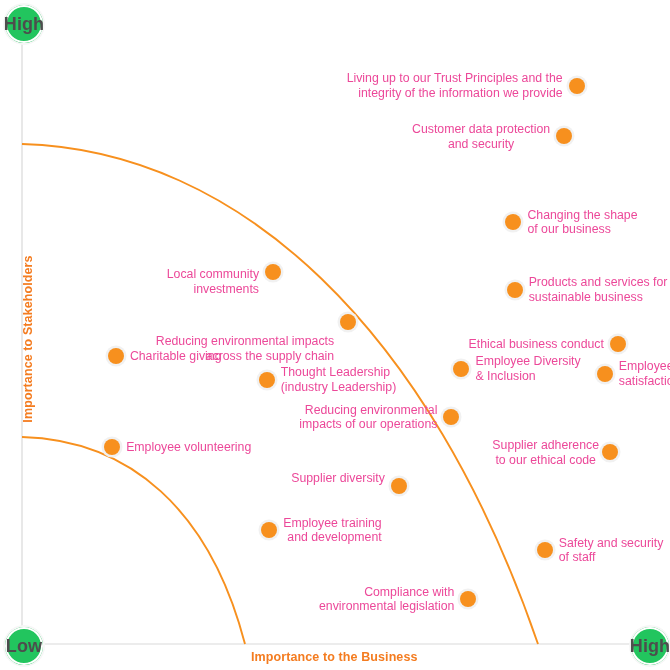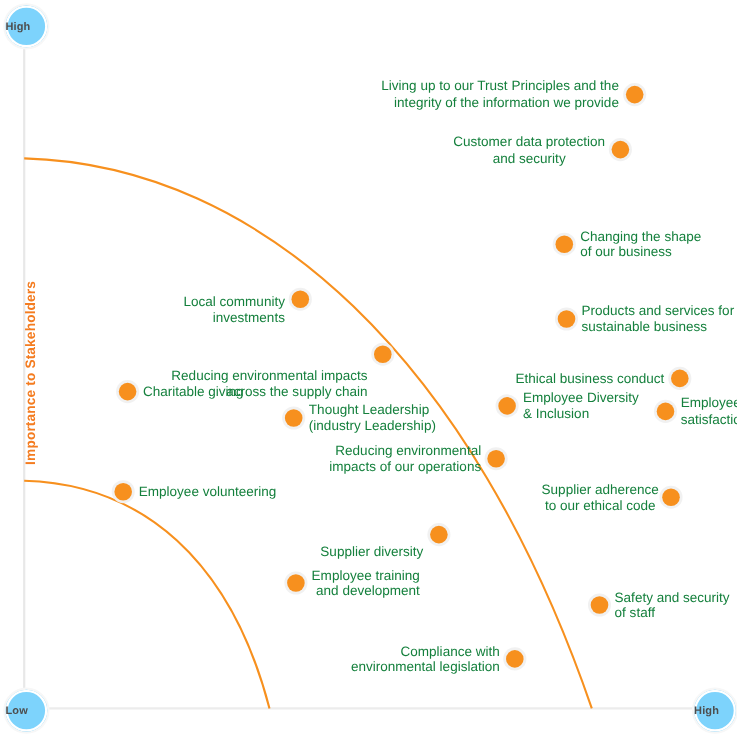--- a/index.html
+++ b/index.html
@@ -34,26 +34,27 @@
     width: 627px;
     height: 2px;
     background: #ececec;
   }
 
   .endcap {
     position: absolute;
     width: 38px;
     height: 38px;
     border-radius: 50%;
-    background: #7dd3fc;
+    background: #22c55e;
     border: 2px solid #f7f7f7;
     box-shadow: 0 0 0 2px #ffffff inset;
     display: flex;
     align-items: center;
-    font-size: 10px;
+    justify-content: center;
+    font-size: 18px;
     font-weight: bold;
     color: #4d4d4d;
     letter-spacing: .1px;
   }
   .endcap.y-high { left: 3px;  top: 3px; }
   .endcap.y-low  { left: 3px;  top: 625px; }
   .endcap.x-high { left: 629px; top: 625px; }
 
   .axis-title {
     position: absolute;
@@ -94,21 +95,21 @@
     margin-top: -8px;
     border-radius: 50%;
     background: #F7901E;
     box-shadow: 0 0 0 2.5px rgba(240,240,240,0.95);
   }
 
   .lbl {
     position: absolute;
     font-size: 12.3px;
     line-height: 14.6px;
-    color: #15803d;
+    color: #ec4899;
     white-space: pre;
   }
   .lbl.right { text-align: left; }
   .lbl.left  { text-align: right; }
 </style>
 </head>
 <body>
 
 <div id="matrix">
 
@@ -123,20 +124,21 @@
   <div class="endcap y-high">
     <span>High</span>
   </div>
   <div class="endcap y-low">
     <span>Low</span>
   </div>
   <div class="endcap x-high">
     <span>High</span>
   </div>
 
+  <div class="axis-title x">Importance to the Business</div>
   <div class="axis-title y">Importance to Stakeholders</div>
 
   <div id="points-layer">
       <div class="pt" style="left: 576.636px; top: 85.904px;"></div>
       <div class="lbl left" style="right: 107.364px; top: 71.404px; text-align: right;">Living up to our Trust Principles and the
 integrity of the information we provide</div>
       <div class="pt" style="left: 564.116px; top: 136.416px;"></div>
       <div class="lbl left" style="right: 119.884px; top: 121.916px; text-align: center;">Customer data protection
 and security</div>
       <div class="pt" style="left: 513.41px; top: 222.04px;"></div>
@@ -166,21 +168,21 @@
 (industry Leadership)</div>
       <div class="pt" style="left: 451.436px; top: 417.312px;"></div>
       <div class="lbl left" style="right: 232.564px; top: 402.812px; text-align: right;">Reducing environmental
 impacts of our operations</div>
       <div class="pt" style="left: 112.144px; top: 446.88px;"></div>
       <div class="lbl right" style="left: 126.144px; top: 439.88px;">Employee volunteering</div>
       <div class="pt" style="left: 610.44px; top: 452.424px;"></div>
       <div class="lbl left" style="right: 71px; top: 437.924px; text-align: center;">Supplier adherence
 to our ethical code</div>
       <div class="pt" style="left: 398.852px; top: 486.304px;"></div>
-      <div class="lbl left" style="right: 285.148px; top: 494px; text-align: left;">Supplier diversity</div>
+      <div class="lbl left" style="right: 285.148px; top: 471px; text-align: left;">Supplier diversity</div>
       <div class="pt" style="left: 269.27px; top: 530.04px;"></div>
       <div class="lbl right" style="left: 283.27px; top: 515.54px; text-align: right;">Employee training
 and development</div>
       <div class="pt" style="left: 544.71px; top: 550.368px;"></div>
       <div class="lbl right" style="left: 558.71px; top: 535.868px;">Safety and security
 of staff</div>
       <div class="pt" style="left: 468.338px; top: 599.032px;"></div>
       <div class="lbl left" style="right: 215.662px; top: 584.532px; text-align: right;">Compliance with
 environmental legislation</div>
     </div>

